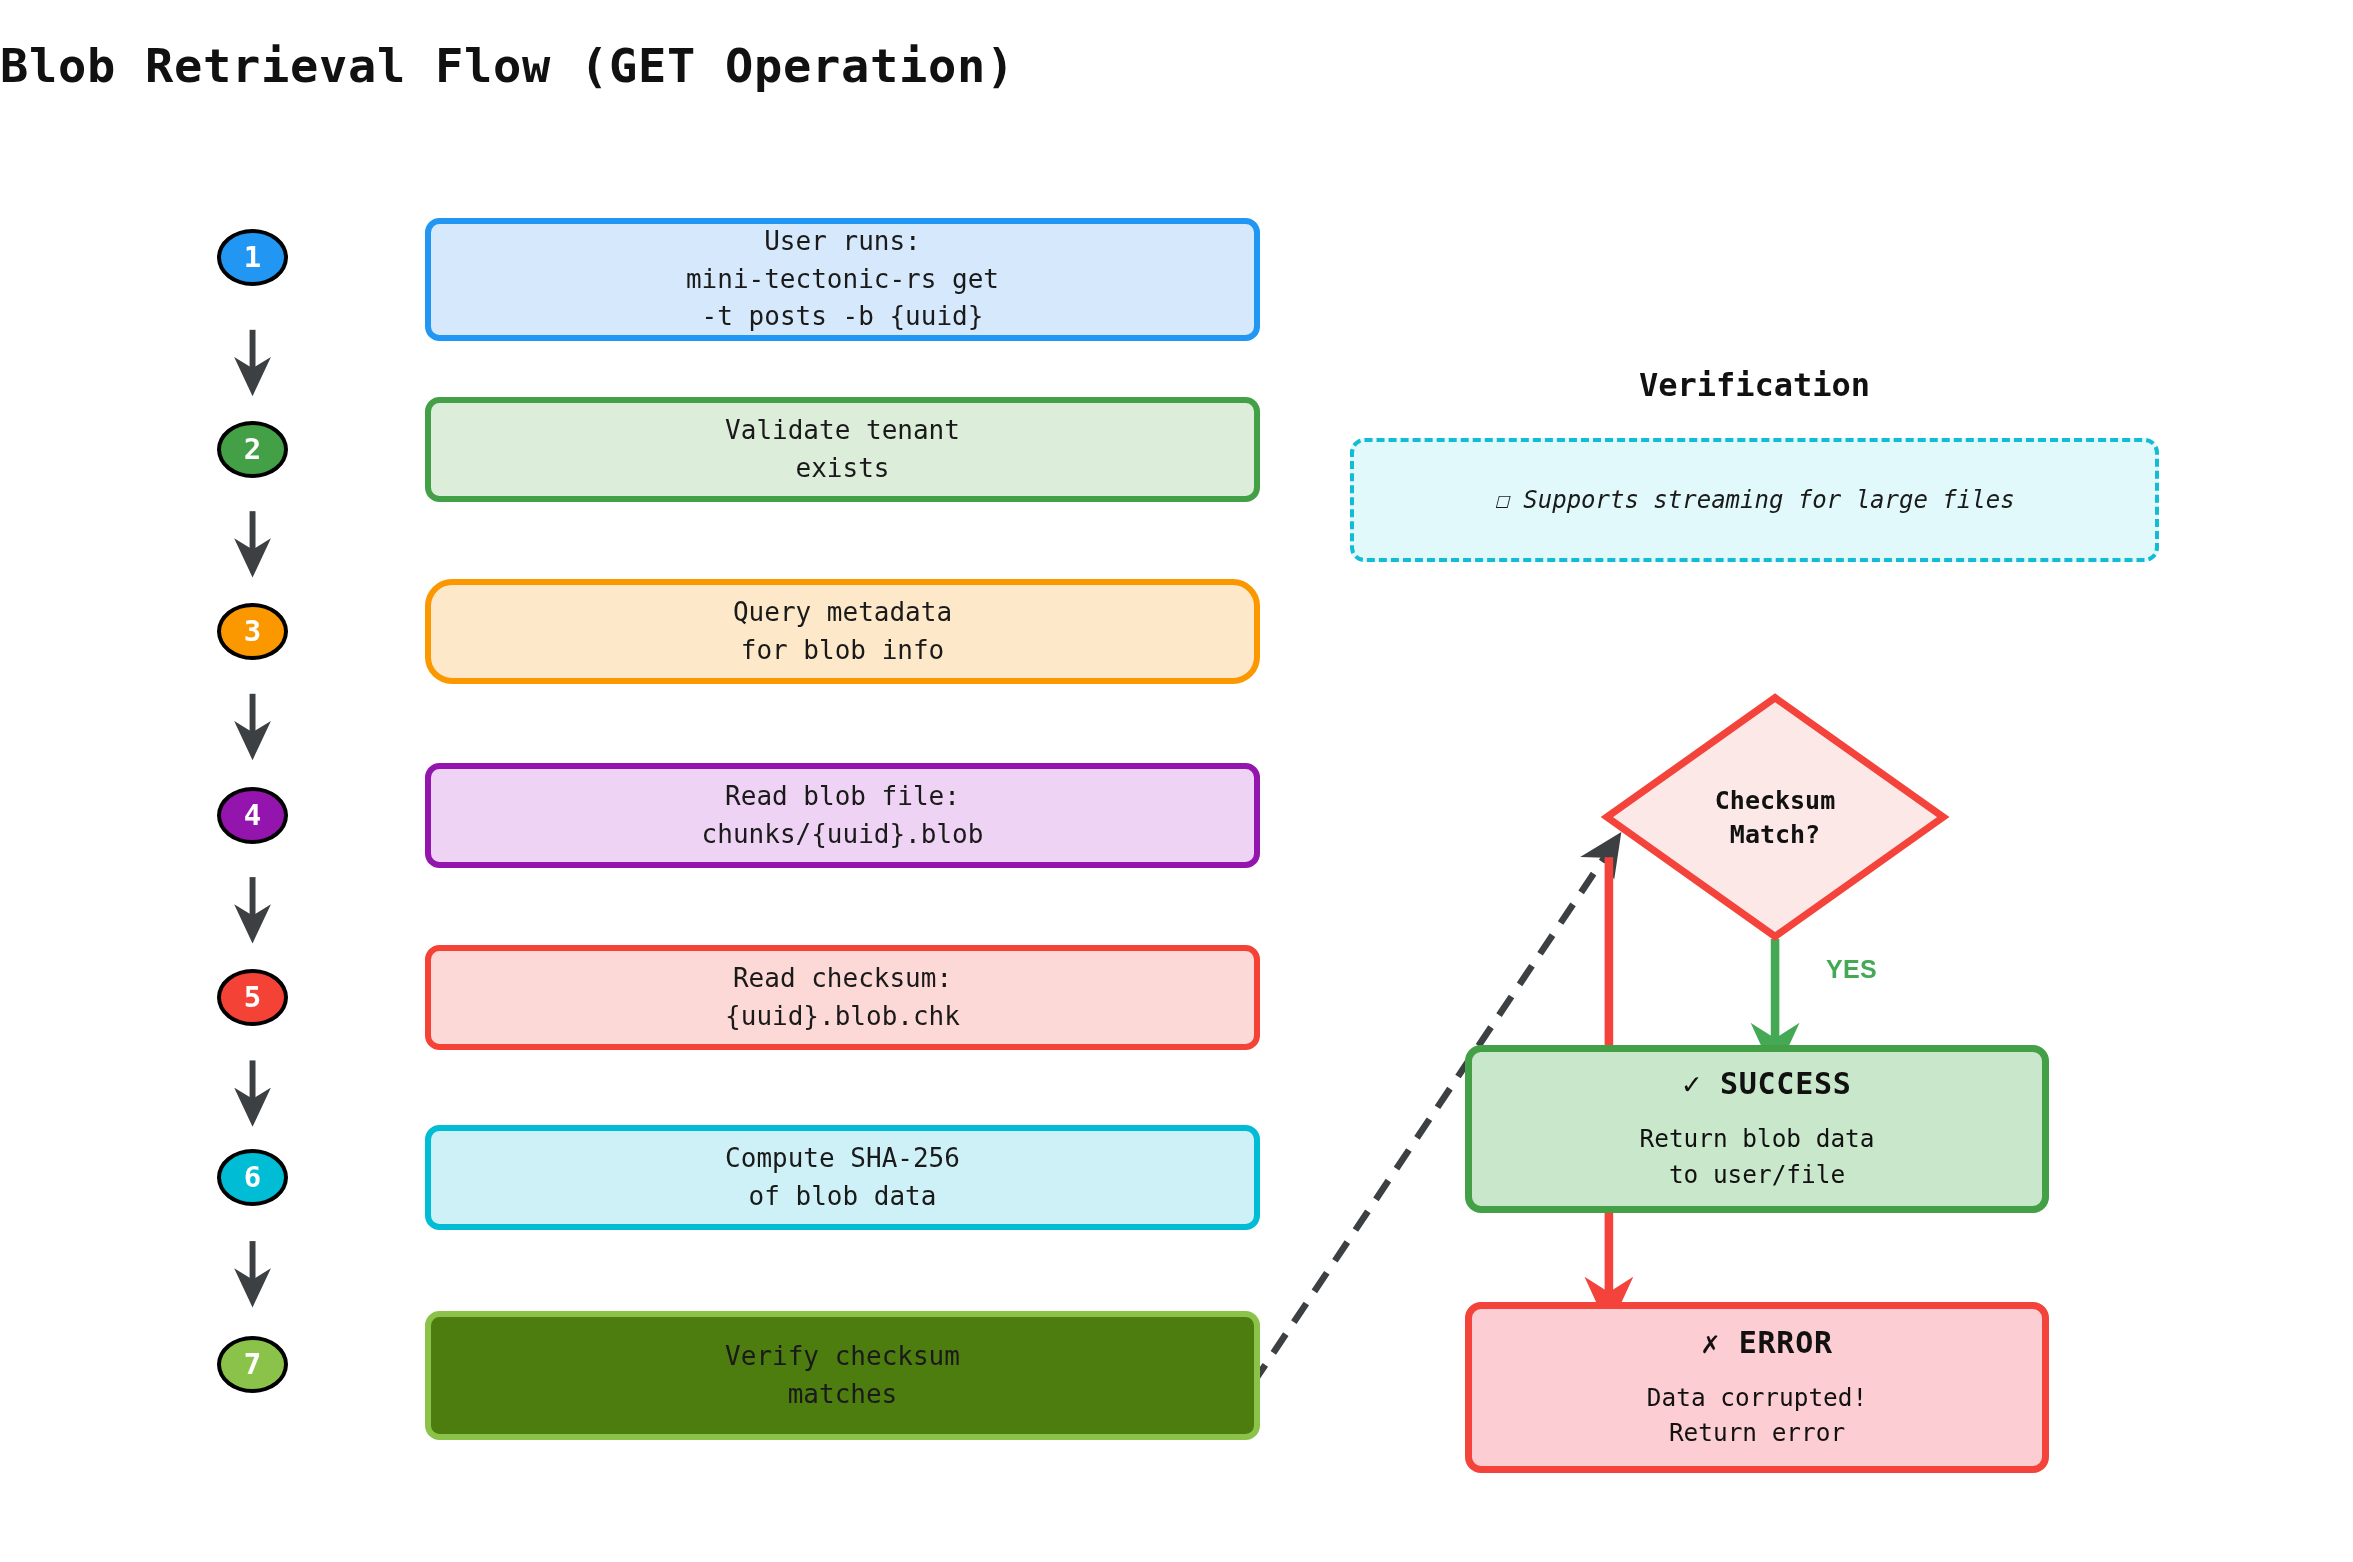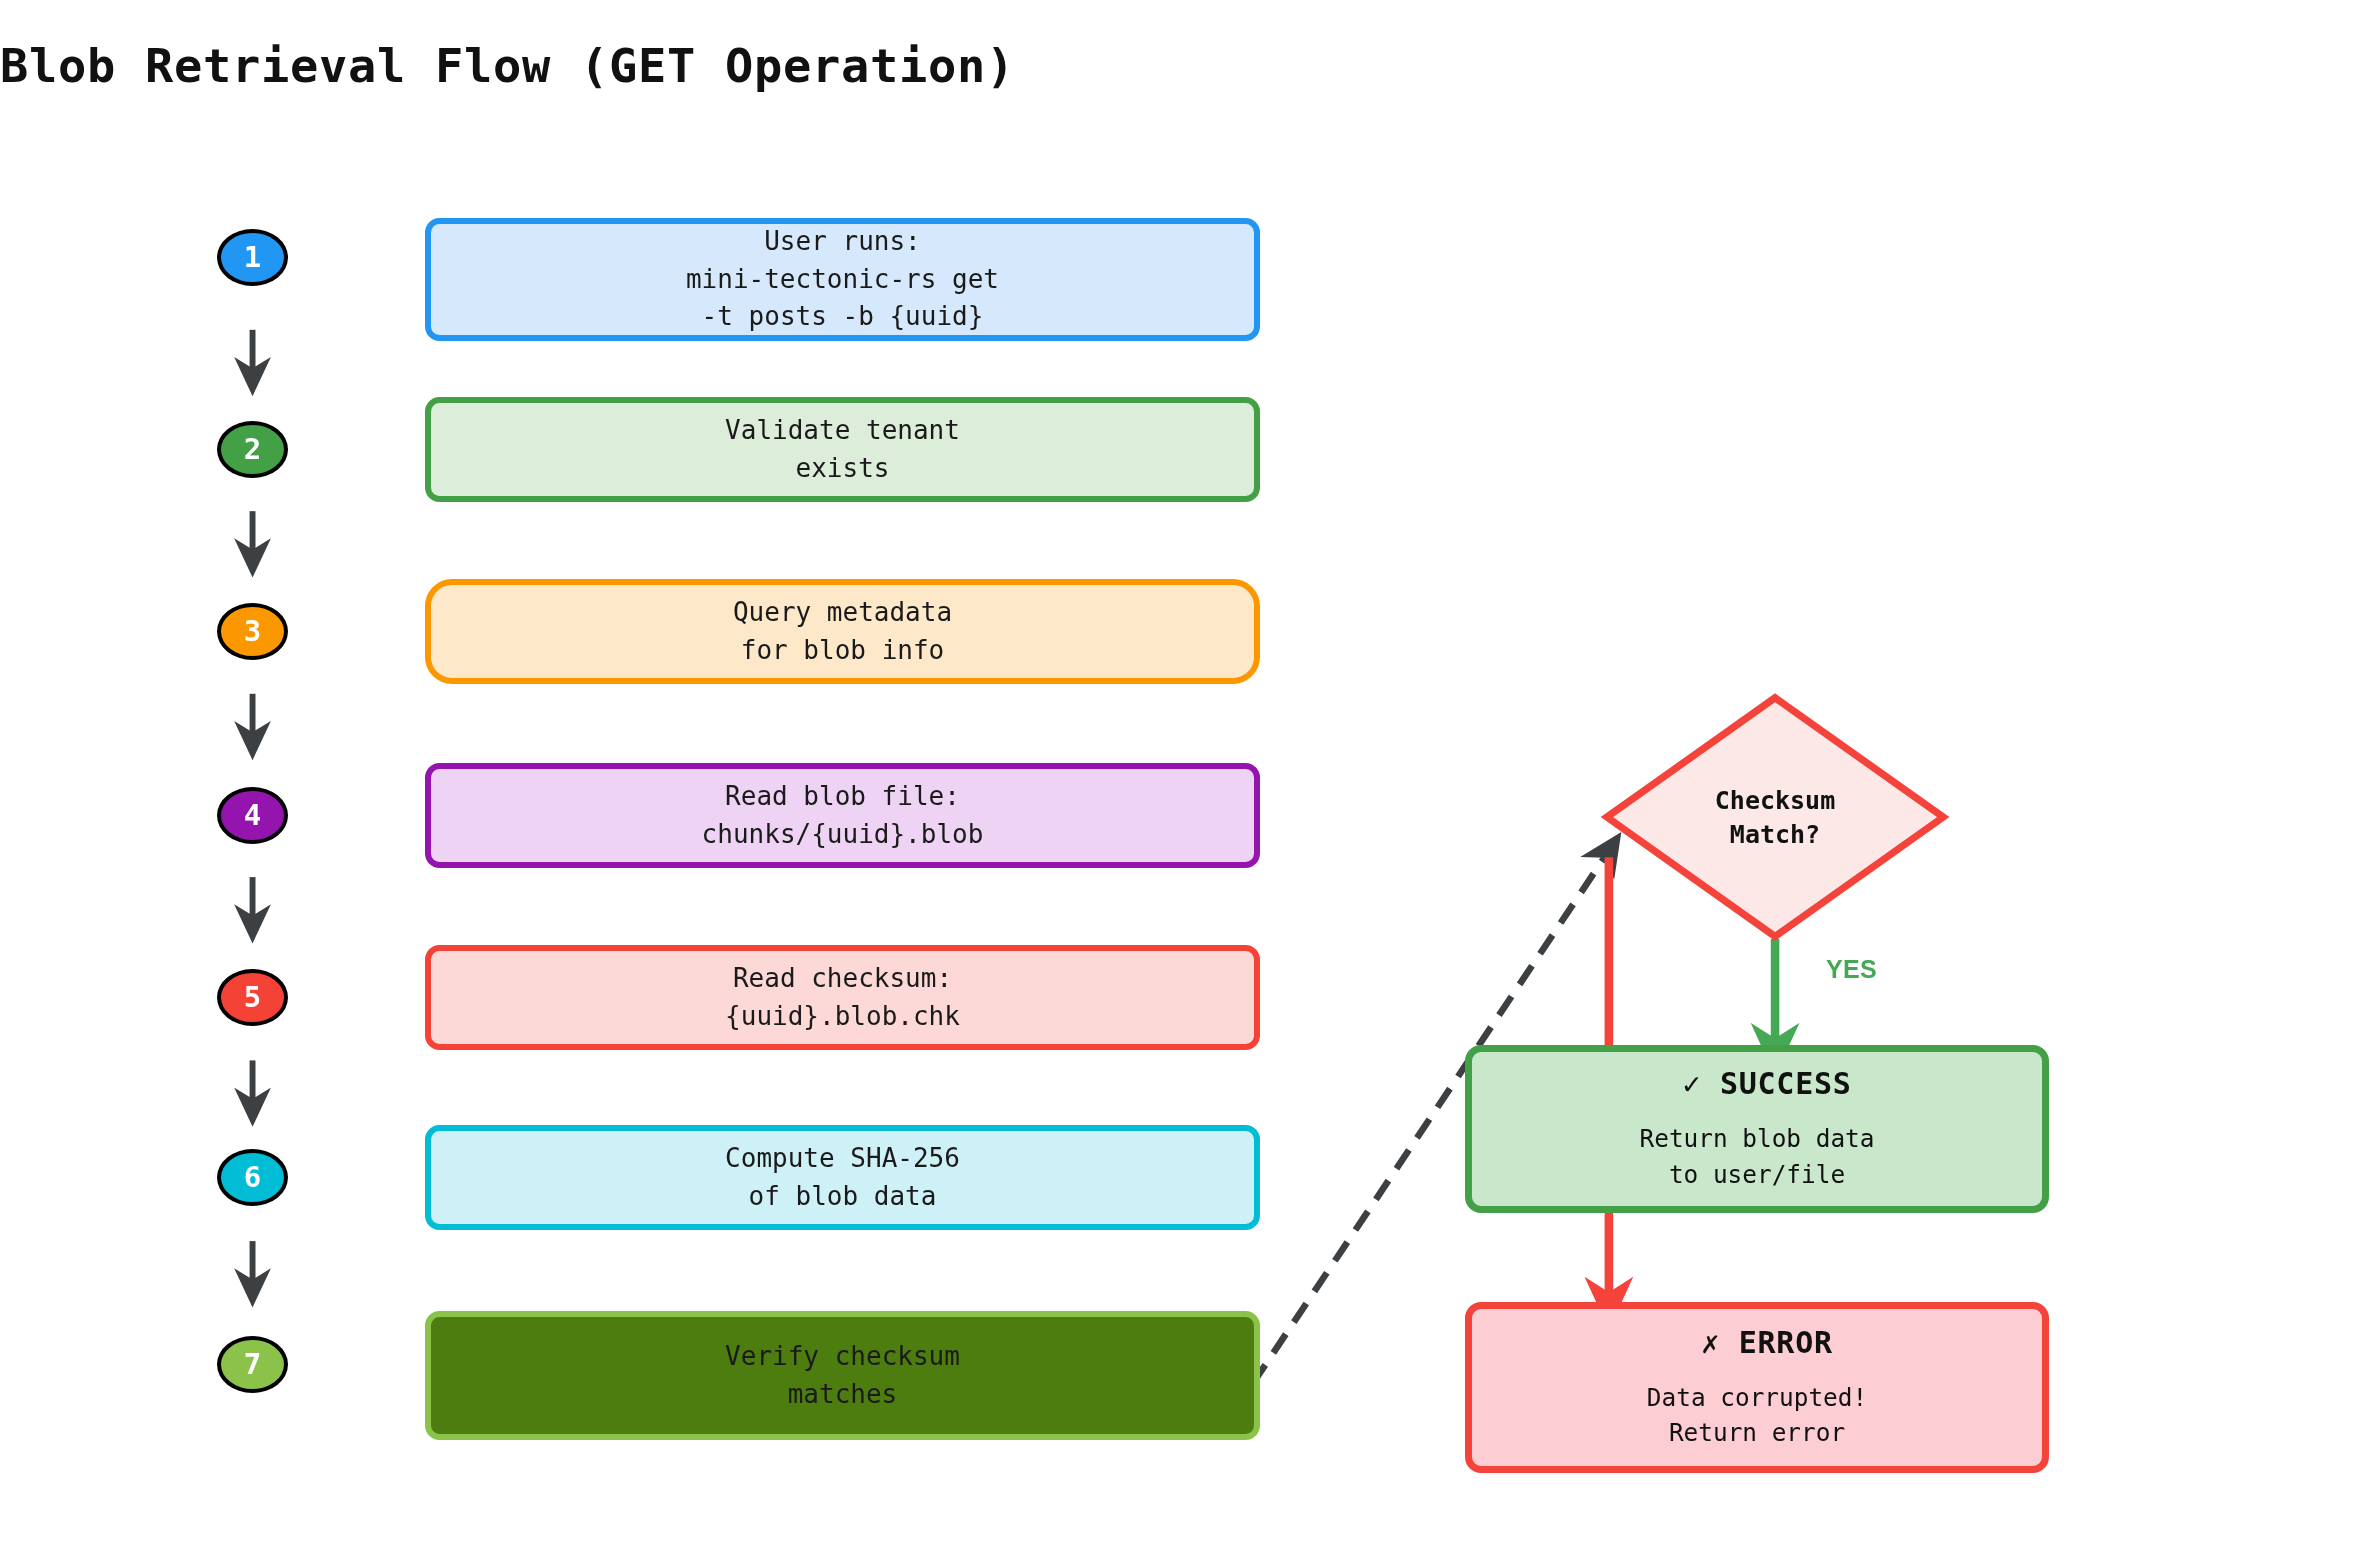--- a/index.html
+++ b/index.html
@@ -264,21 +264,25 @@
   </div>
   <div class="step-box" style="top:1125px;height:105px;border-color:#00bcd4;background:#cdf1f7;">
     <span>Compute SHA-256
 of blob data</span>
   </div>
   <div class="step-box" style="top:1311px;height:129px;border-color:#8bc34a;background:#4d7c0f;">
     <span>Verify checksum
 matches</span>
   </div>
 
-
+  <div class="section-heading" style="left:1350px;top:366px;width:809px;">Verification</div>
+
+  <div class="note-box">
+    <span>☐ Supports streaming for large files</span>
+  </div>
 
   <div class="diamond-wrap">
     <div class="diamond-label">Checksum
 Match?</div>
   </div>
 
   <div class="branch-label" style="left:1826px;top:955px;color:#44a854;">YES</div>
   <div class="branch-label" style="left:1522px;top:1054px;color:#f4433a;">NO</div>
 
   <div class="outcome-box" style="top:1045px;height:168px;border-color:#43a047;background:#c9e7cb;">

